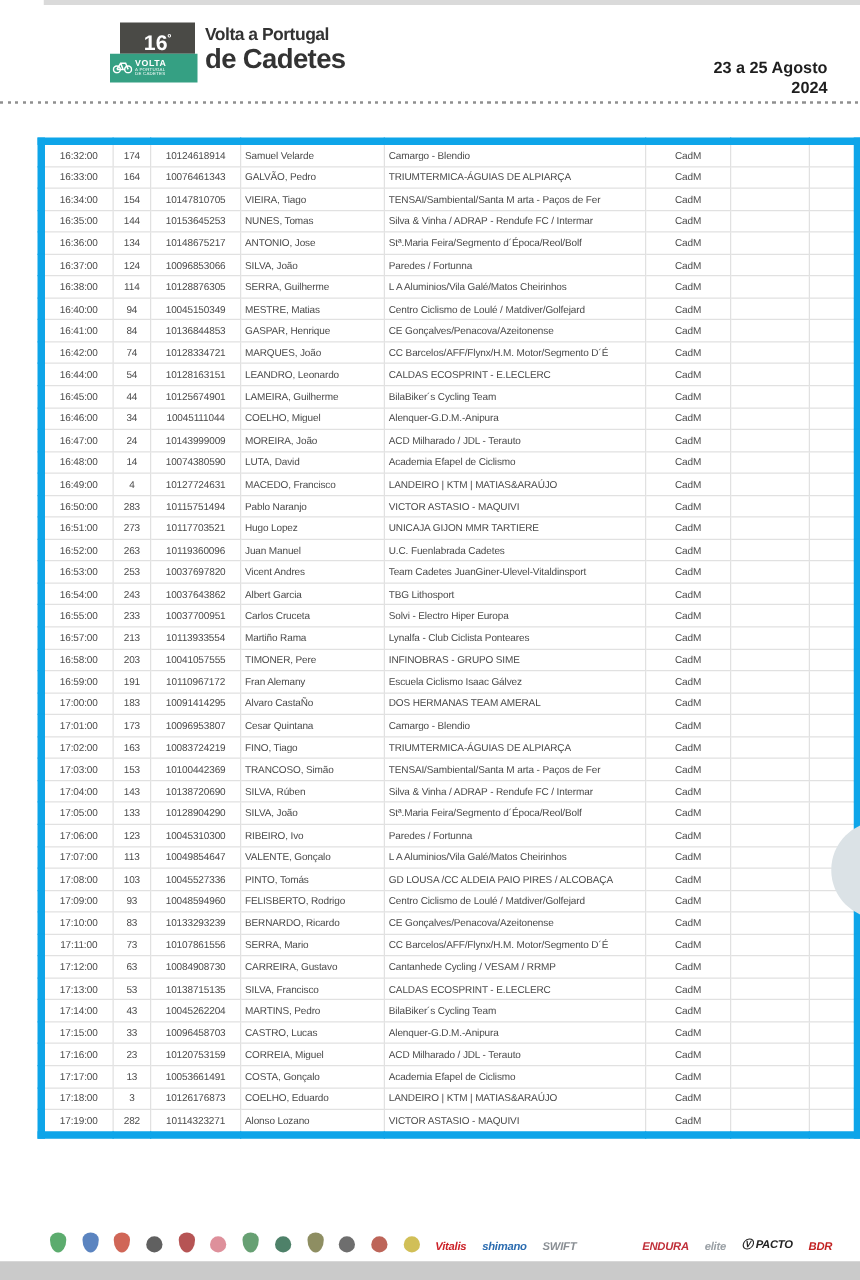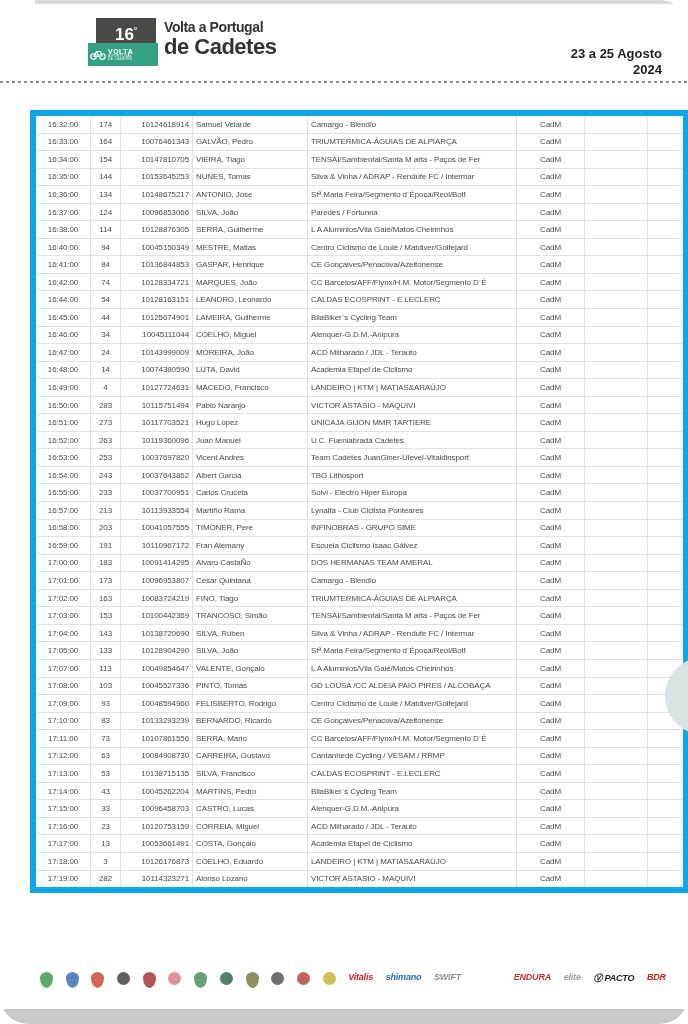--- a/index.html
+++ b/index.html
@@ -1,17 +1,17 @@
 <!DOCTYPE html>
 <html><head>
 <meta charset="utf-8">
 <style>
   html,body{margin:0;padding:0;background:#ffffff;}
   #page{position:relative;width:688px;height:1024px;background:#ffffff;overflow:hidden;
-        font-family:"Liberation Sans", sans-serif;border-radius:28px;}
+        font-family:"Liberation Sans", sans-serif;}
 
   
   .top-strip{position:absolute;left:35px;top:0;right:0;height:4px;background:#dadada;}
   .bottom-strip{position:absolute;left:0;bottom:0;width:100%;height:15px;background:#cacaca;}
   .side-circle{position:absolute;left:665px;top:657px;width:78px;height:78px;border-radius:50%;
                background:#dbe2e6;}
 
   
   .logo-badge{position:absolute;left:96px;top:18px;width:60px;}
   .edition-box{background:#4a4a46;color:#fff;font-weight:bold;text-align:center;
@@ -31,30 +31,30 @@
               background:repeating-linear-gradient(90deg,#8f8f8f 0 2.5px,transparent 2.5px 6px);}
 
   
   table.startlist{position:absolute;left:30px;top:110px;width:642px;border-collapse:collapse;
                   table-layout:fixed;border:6px solid #0ea5e9;}
   table.startlist td{border:1px solid #e1e1e1;height:16.55px;padding:0 3px;
                      font-size:8px;color:#4a4a4a;letter-spacing:-.1px;
                      white-space:nowrap;overflow:hidden;}
   td.c0{width:48px;text-align:center;}
   td.c1{width:23px;text-align:center;}
-  td.c2{width:65px;text-align:right;}
+  td.c2{width:65px;text-align:center;}
   td.c3{width:108px;text-align:left;padding-left:7px;margin-left:44px;}
   td.c4{width:202px;text-align:left;padding-left:7px;}
   td.c5{width:61px;text-align:center;}
   td.c6{width:56px;}
   td.c7{width:29px;}
 
   
   .sponsor-row{position:absolute;left:40px;right:22px;top:972px;height:30px;
-               display:flex;justify-content:space-between;align-items:flex-start;}
+               display:flex;justify-content:space-between;align-items:flex-end;}
   .sponsor{flex:0 0 auto;}
   .sponsor.crest{width:13px;height:16px;border-radius:50% 50% 50% 50% / 35% 35% 62% 62%;opacity:.85;}
   .sponsor.mark{width:13px;height:13px;border-radius:50%;opacity:.85;}
   .sponsor.text{font-size:9px;font-weight:bold;font-style:italic;letter-spacing:-.2px;white-space:nowrap;}
 </style>
 </head>
 <body>
 
 <div id="page">
 
@@ -391,20 +391,30 @@
           <td class="c5">CadM</td>
           <td class="c6"></td>
           <td class="c7"></td>
         </tr>
         <tr>
           <td class="c0">17:05:00</td>
           <td class="c1">133</td>
           <td class="c2">10128904290</td>
           <td class="c3">SILVA, João</td>
           <td class="c4">Stª.Maria Feira/Segmento d´Época/Reol/Bolf</td>
+          <td class="c5">CadM</td>
+          <td class="c6"></td>
+          <td class="c7"></td>
+        </tr>
+        <tr>
+          <td class="c0">17:06:00</td>
+          <td class="c1">123</td>
+          <td class="c2">10045310300</td>
+          <td class="c3">RIBEIRO, Ivo</td>
+          <td class="c4">Paredes / Fortunna</td>
           <td class="c5">CadM</td>
           <td class="c6"></td>
           <td class="c7"></td>
         </tr>
         <tr>
           <td class="c0">17:07:00</td>
           <td class="c1">113</td>
           <td class="c2">10049854647</td>
           <td class="c3">VALENTE, Gonçalo</td>
           <td class="c4">L A Aluminios/Vila Galé/Matos Cheirinhos</td>

